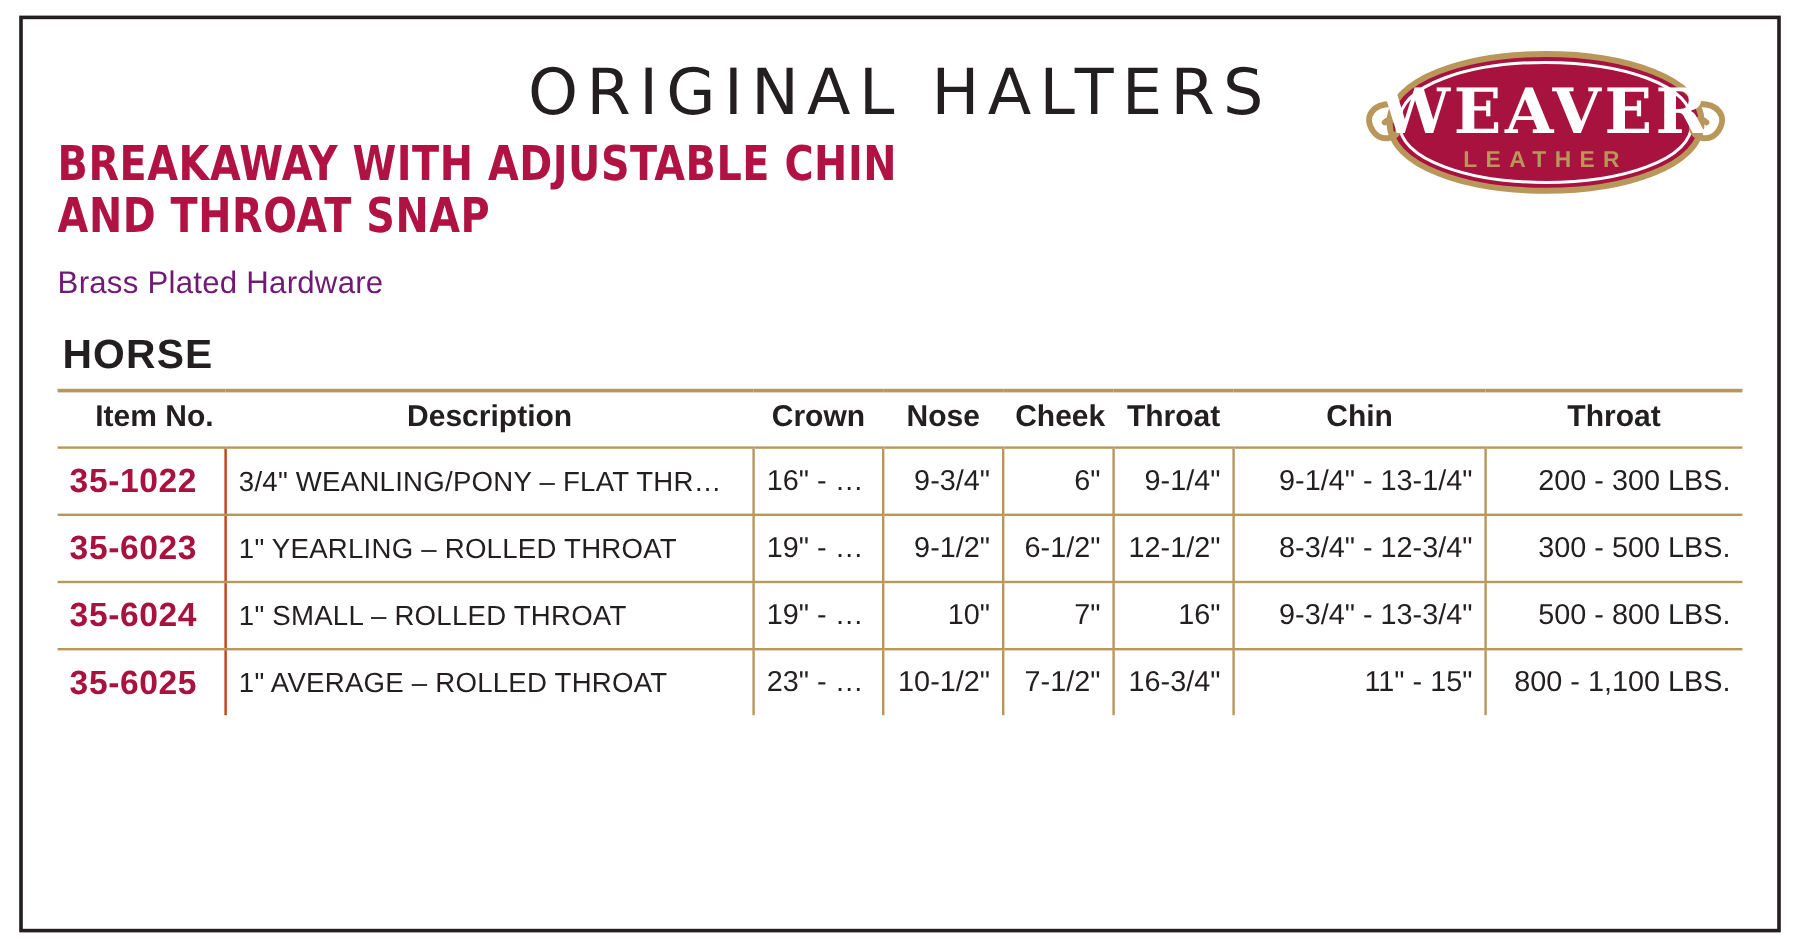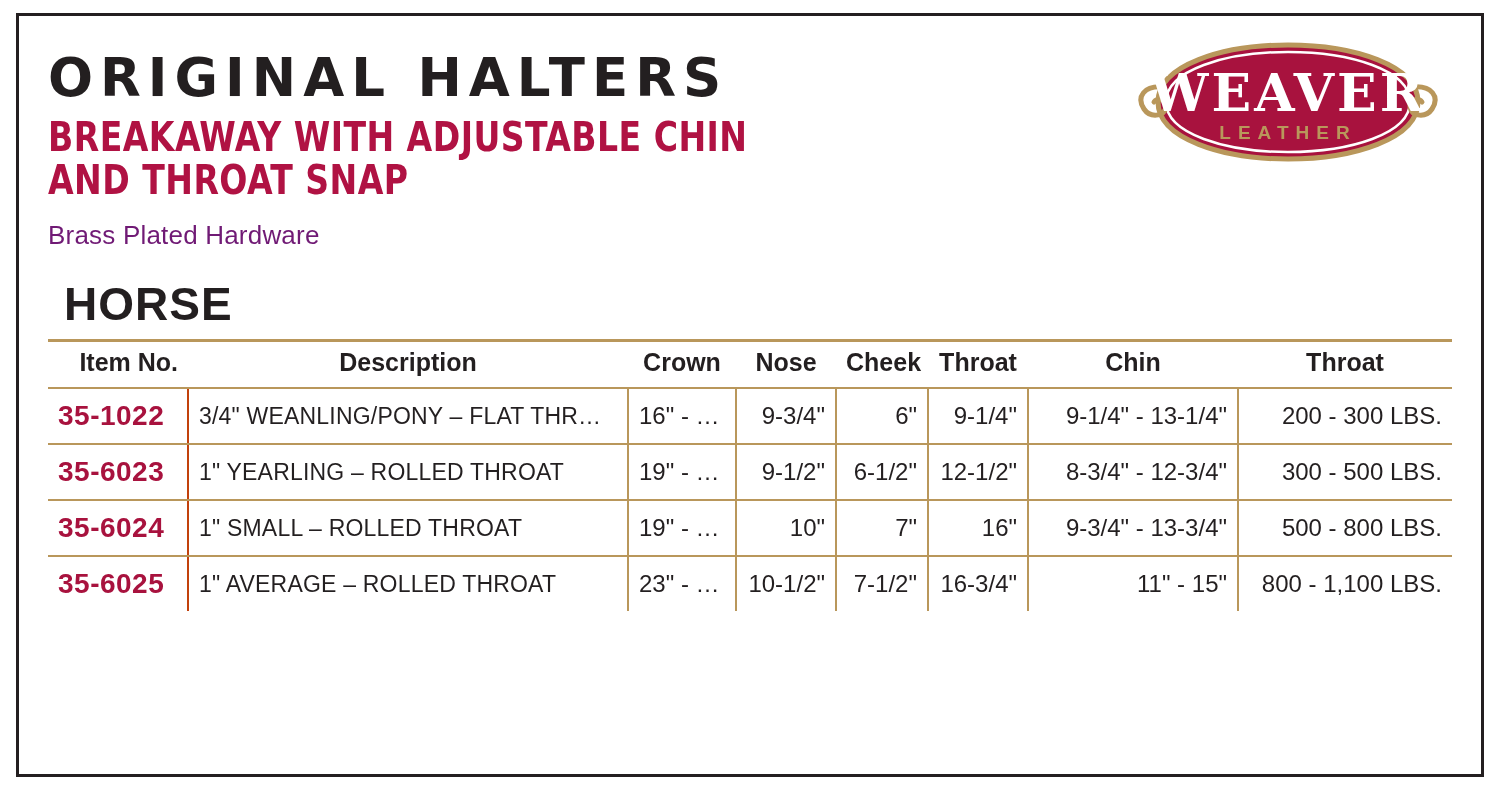--- a/index.html
+++ b/index.html
@@ -34,27 +34,28 @@
     position: absolute;
     left: 48px;
     top: 50px;
     width: 1404px;
     box-sizing: border-box;
   }
 
   
   .title {
     font-family: "DejaVu Sans", sans-serif;
-    font-weight: bold;
+    font-weight: normal;
     font-size: 53px;
     letter-spacing: 7px;
     color: #231f20;
     line-height: 1.05;
     margin: 0 0 10px 0;
     white-space: nowrap;
+    text-align: center;
   }
   .subtitle {
     font-family: "DejaVu Sans Condensed", "Liberation Sans Narrow", "Liberation Sans", sans-serif;
     font-weight: bold;
     font-size: 40px;
     letter-spacing: 0.5px;
     color: #b01243;
     line-height: 1.08;
     margin: 0 0 18px 0;
     transform: scaleX(0.92);
@@ -65,24 +66,24 @@
     font-family: Liberation Sans, sans-serif;
     font-size: 26px;
     font-weight: 400;
     color: #701a75;
     margin: 16px 0 26px 0;
     letter-spacing: 0.2px;
   }
   .category {
     font-family: "Liberation Sans", sans-serif;
     font-weight: bold;
-    font-size: 46px;
+    font-size: 34px;
     letter-spacing: 1px;
     color: #231f20;
-    margin: 0 0 8px 16px;
+    margin: 0 0 8px 4px;
   }
 
   
   .logo-wrap {
     position: absolute;
     right: 52px;
     top: 27px;
     width: 320px;
     height: 150px;
   }

